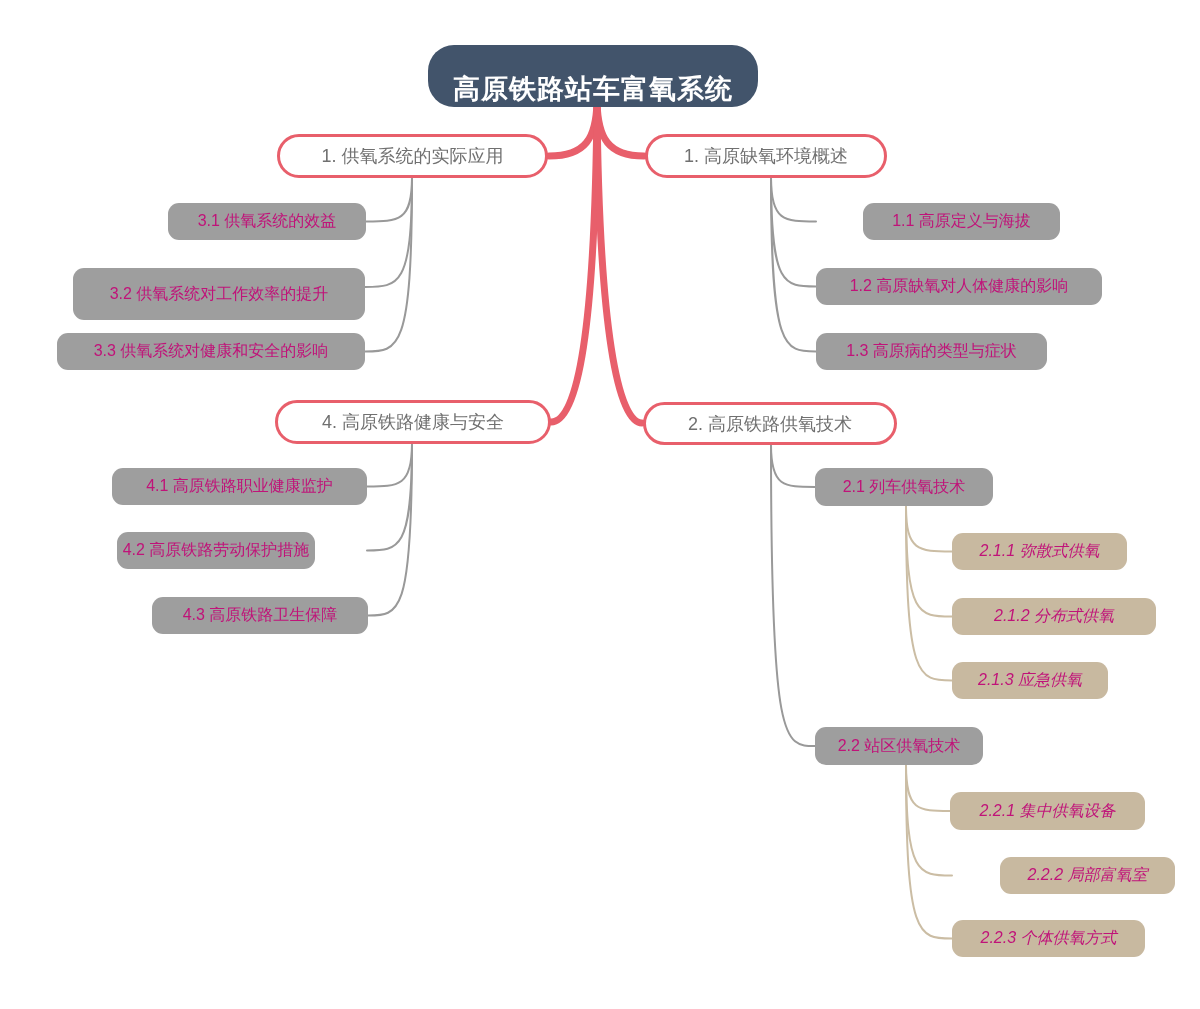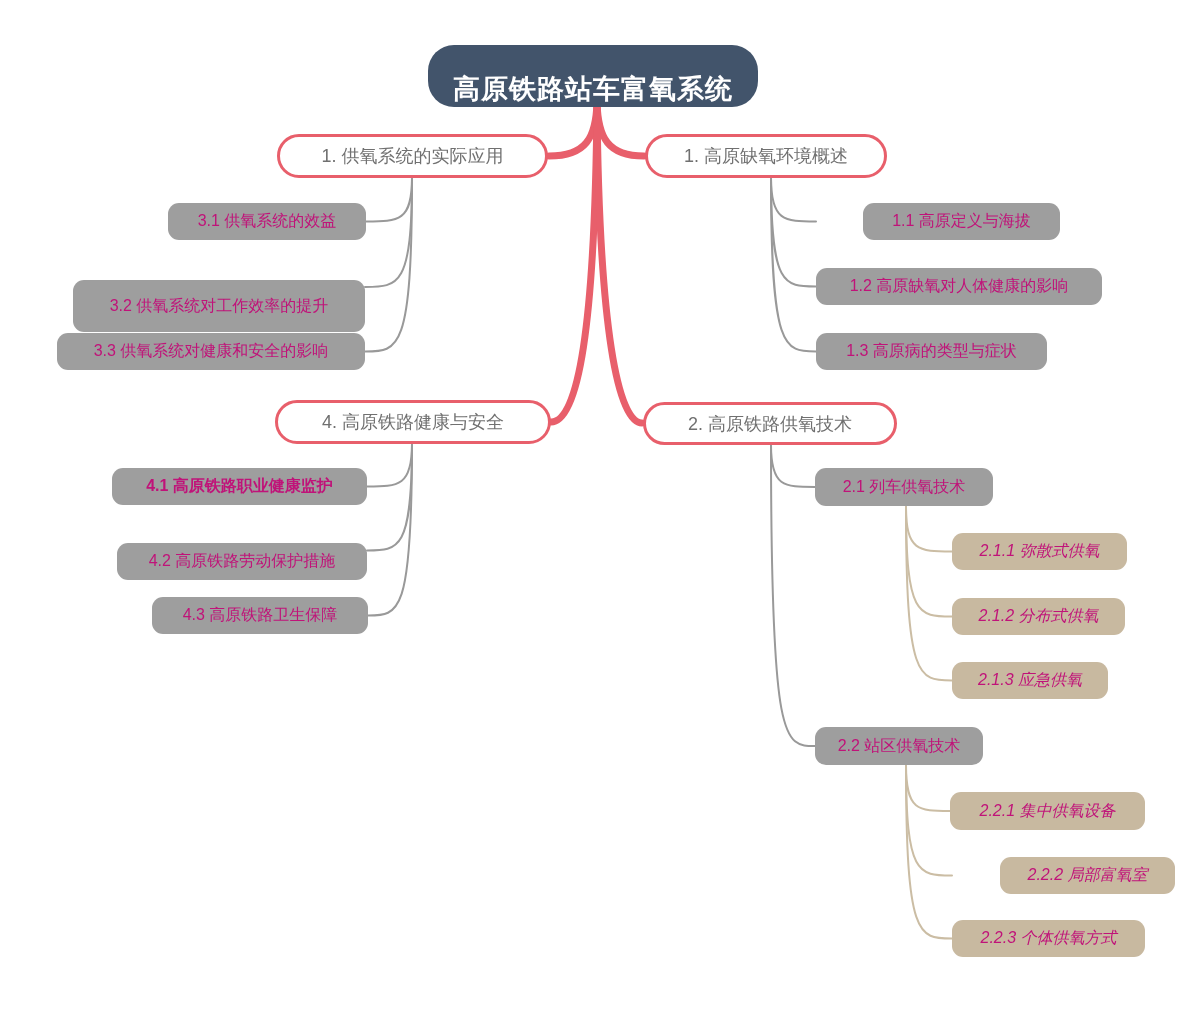--- a/index.html
+++ b/index.html
@@ -106,50 +106,50 @@
   <div class="node box gray" style="left:815px;top:468px;width:178px;height:38px;">
     <span class="lbl">2.1 列车供氧技术</span>
   </div>
   <div class="node box gray" style="left:815px;top:727px;width:168px;height:38px;">
     <span class="lbl">2.2 站区供氧技术</span>
   </div>
 
   <div class="node box tan" style="left:952px;top:533px;width:175px;height:37px;">
     <span class="lbl">2.1.1 弥散式供氧</span>
   </div>
-  <div class="node box tan" style="left:952px;top:598px;width:173px;height:37px;">
+  <div class="node box tan" style="left:952px;top:598px;width:204px;height:37px;">
     <span class="lbl">2.1.2 分布式供氧</span>
   </div>
   <div class="node box tan" style="left:952px;top:662px;width:156px;height:37px;">
     <span class="lbl">2.1.3 应急供氧</span>
   </div>
 
   <div class="node box tan" style="left:950px;top:792px;width:195px;height:38px;">
     <span class="lbl">2.2.1 集中供氧设备</span>
   </div>
   <div class="node box tan" style="left:1000px;top:857px;width:175px;height:37px;">
     <span class="lbl">2.2.2 局部富氧室</span>
   </div>
   <div class="node box tan" style="left:952px;top:920px;width:193px;height:37px;">
     <span class="lbl">2.2.3 个体供氧方式</span>
   </div>
 
   <div class="node box gray" style="left:168px;top:203px;width:198px;height:37px;">
     <span class="lbl">3.1 供氧系统的效益</span>
   </div>
-  <div class="node box gray" style="left:73px;top:268px;width:292px;height:52px;margin-top:12px;">
+  <div class="node box gray" style="left:73px;top:268px;width:292px;height:52px;">
     <span class="lbl">3.2 供氧系统对工作效率的提升</span>
   </div>
   <div class="node box gray" style="left:57px;top:333px;width:308px;height:37px;">
     <span class="lbl">3.3 供氧系统对健康和安全的影响</span>
   </div>
 
-  <div class="node box gray" style="left:112px;top:468px;width:255px;height:37px;font-weight:bold;">
+  <div class="node box gray" style="left:112px;top:468px;width:255px;height:37px;">
     <span class="lbl">4.1 高原铁路职业健康监护</span>
   </div>
-  <div class="node box gray" style="left:117px;top:532px;width:250px;height:37px;margin-top:11px;">
+  <div class="node box gray" style="left:117px;top:532px;width:198px;height:37px;">
     <span class="lbl">4.2 高原铁路劳动保护措施</span>
   </div>
   <div class="node box gray" style="left:152px;top:597px;width:216px;height:37px;">
     <span class="lbl">4.3 高原铁路卫生保障</span>
   </div>
 
 </div>
 
 </body></html>

